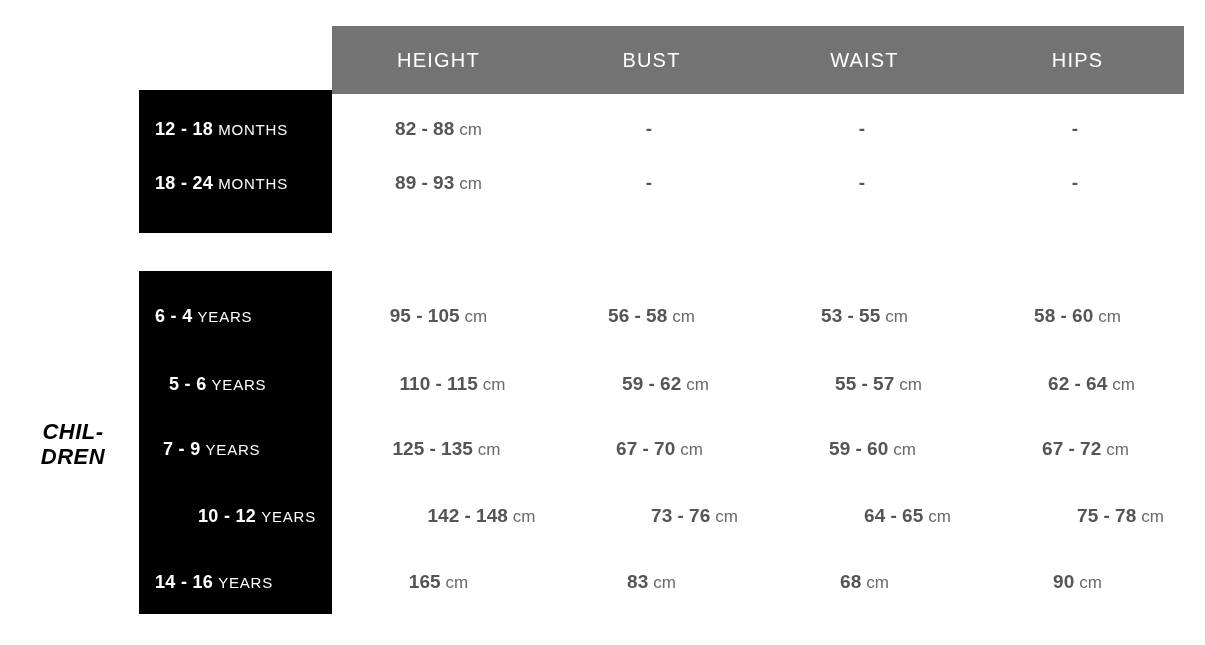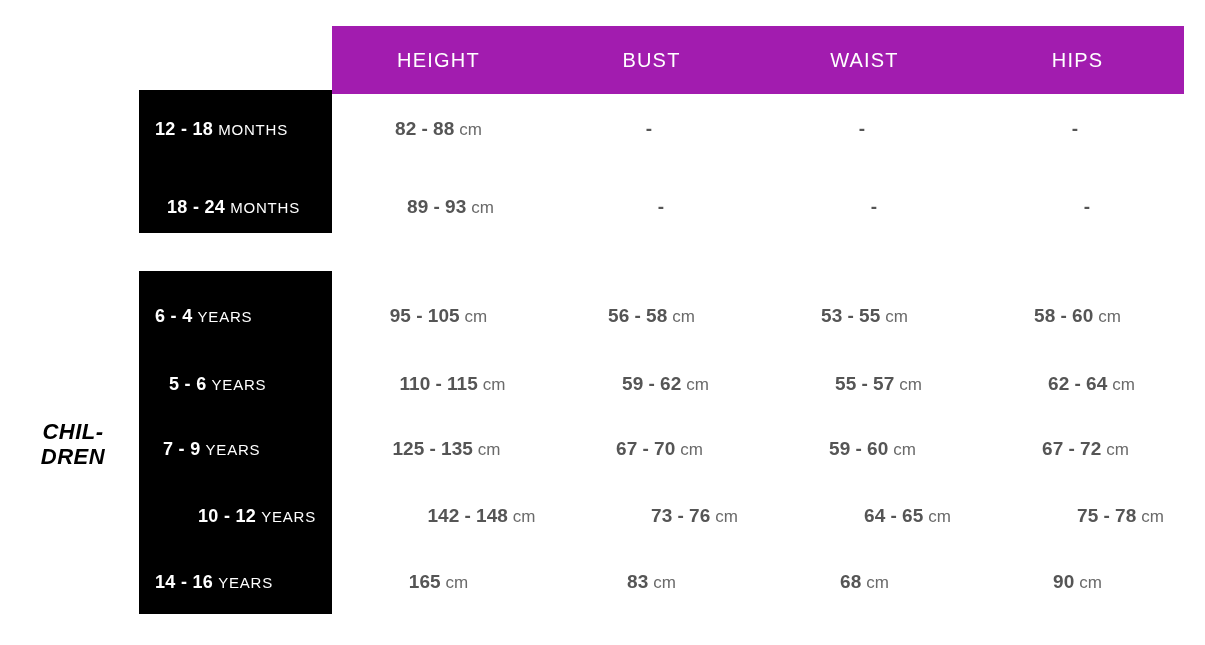--- a/index.html
+++ b/index.html
@@ -19,21 +19,21 @@
     height: 645px;
   }
 
   
   .header-band {
     position: absolute;
     left: 332px;
     top: 26px;
     width: 852px;
     height: 68px;
-    background: #a21caf;
+    background: #737373;
     display: flex;
     align-items: center;
   }
   .header-cell {
     flex: 1 1 0;
     text-align: center;
     color: #ffffff;
     font-size: 20px;
     letter-spacing: 1.2px;
     font-weight: 400;
@@ -159,21 +159,21 @@
       <span class="val">-</span><span class="u"></span>
     </div>
     <div class="meas-cell dash">
       <span class="val">-</span><span class="u"></span>
     </div>
     <div class="meas-cell dash">
       <span class="val">-</span><span class="u"></span>
     </div>
   </div>
 
-  <div class="row" style="top:183px; height:48px;padding-left:12px;">
+  <div class="row" style="top:159px; height:48px;">
     <div class="size-cell">
       <span class="num">18 - 24</span><span class="unit">MONTHS</span>
     </div>
     <div class="meas-cell">
       <span class="val">89 - 93</span><span class="u">cm</span>
     </div>
     <div class="meas-cell dash">
       <span class="val">-</span><span class="u"></span>
     </div>
     <div class="meas-cell dash">

